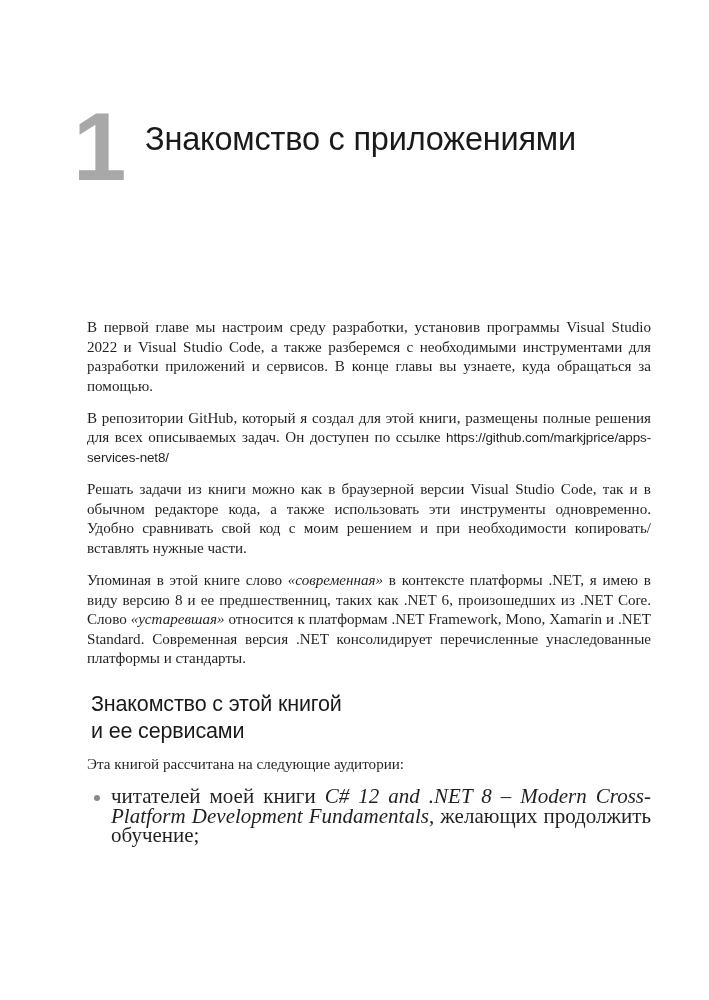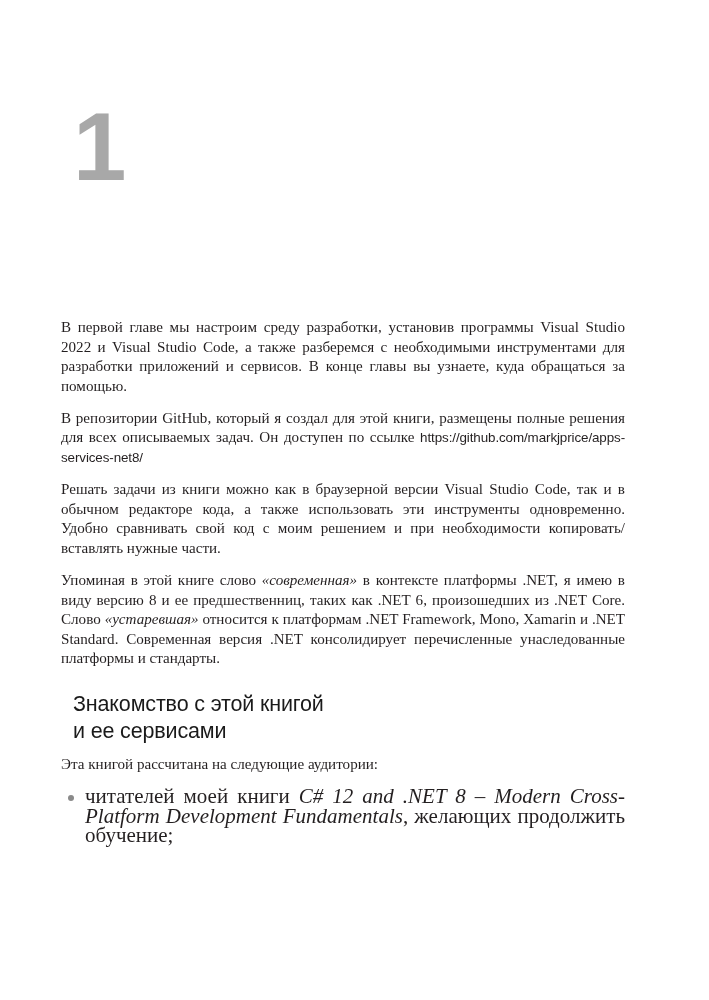--- a/index.html
+++ b/index.html
@@ -55,21 +55,21 @@
     color: #1a1a1a;
     letter-spacing: -0.2px;
     margin-top: 15px;
     flex: 1 1 auto;
   }
   .chapter-title .t-line { display: block; white-space: nowrap; }
 
   
   .content {
     position: absolute;
-    left: 61px;
+    left: 87px;
     top: 318px;
     width: 564px;
   }
 
   p.body {
     margin: 0 0 12.5px 0;
     font-size: 15.1px;
     line-height: 19.6px;
     text-align: justify;
     text-justify: inter-word;
@@ -89,21 +89,21 @@
   }
 
   
   h2.section-heading {
     font-family: "Liberation Sans", "DejaVu Sans", sans-serif;
     font-size: 21.5px;
     line-height: 26.5px;
     font-weight: 400;
     color: #1a1a1a;
     letter-spacing: -0.15px;
-    margin: 22px 0 11px 12px;
+    margin: 22px 0 11px 4px;
   }
   h2.section-heading .h-line { display: block; white-space: nowrap; }
 
   
   ul.audience-list {
     list-style: none;
     margin: 9px 0 0 0;
     padding: 0;
   }
   ul.audience-list li {
@@ -128,20 +128,21 @@
   }
 </style>
 </head>
 <body>
 
 <div class="page">
 
   <div class="chapter-header">
     <div class="chapter-number">1</div>
     <h1 class="chapter-title">
+      <span class="t-line">Знакомство с приложениями</span>
     </h1>
   </div>
 
   <div class="content">
 
     <p class="body">В первой главе мы настроим среду разработки, установив программы Visual Studio 2022 и Visual Studio Code, а также разберемся с необходимыми инструментами для разработки приложений и сервисов. В конце главы вы узнаете, куда обращаться за помощью.</p>
 
     <p class="body">
       <span>В репозитории GitHub, который я создал для этой книги, размещены полные решения для всех описываемых задач. Он доступен по ссылке </span><span class="mono-url">https://github.com/markjprice/apps-services-net8/</span><span></span>
     </p>

